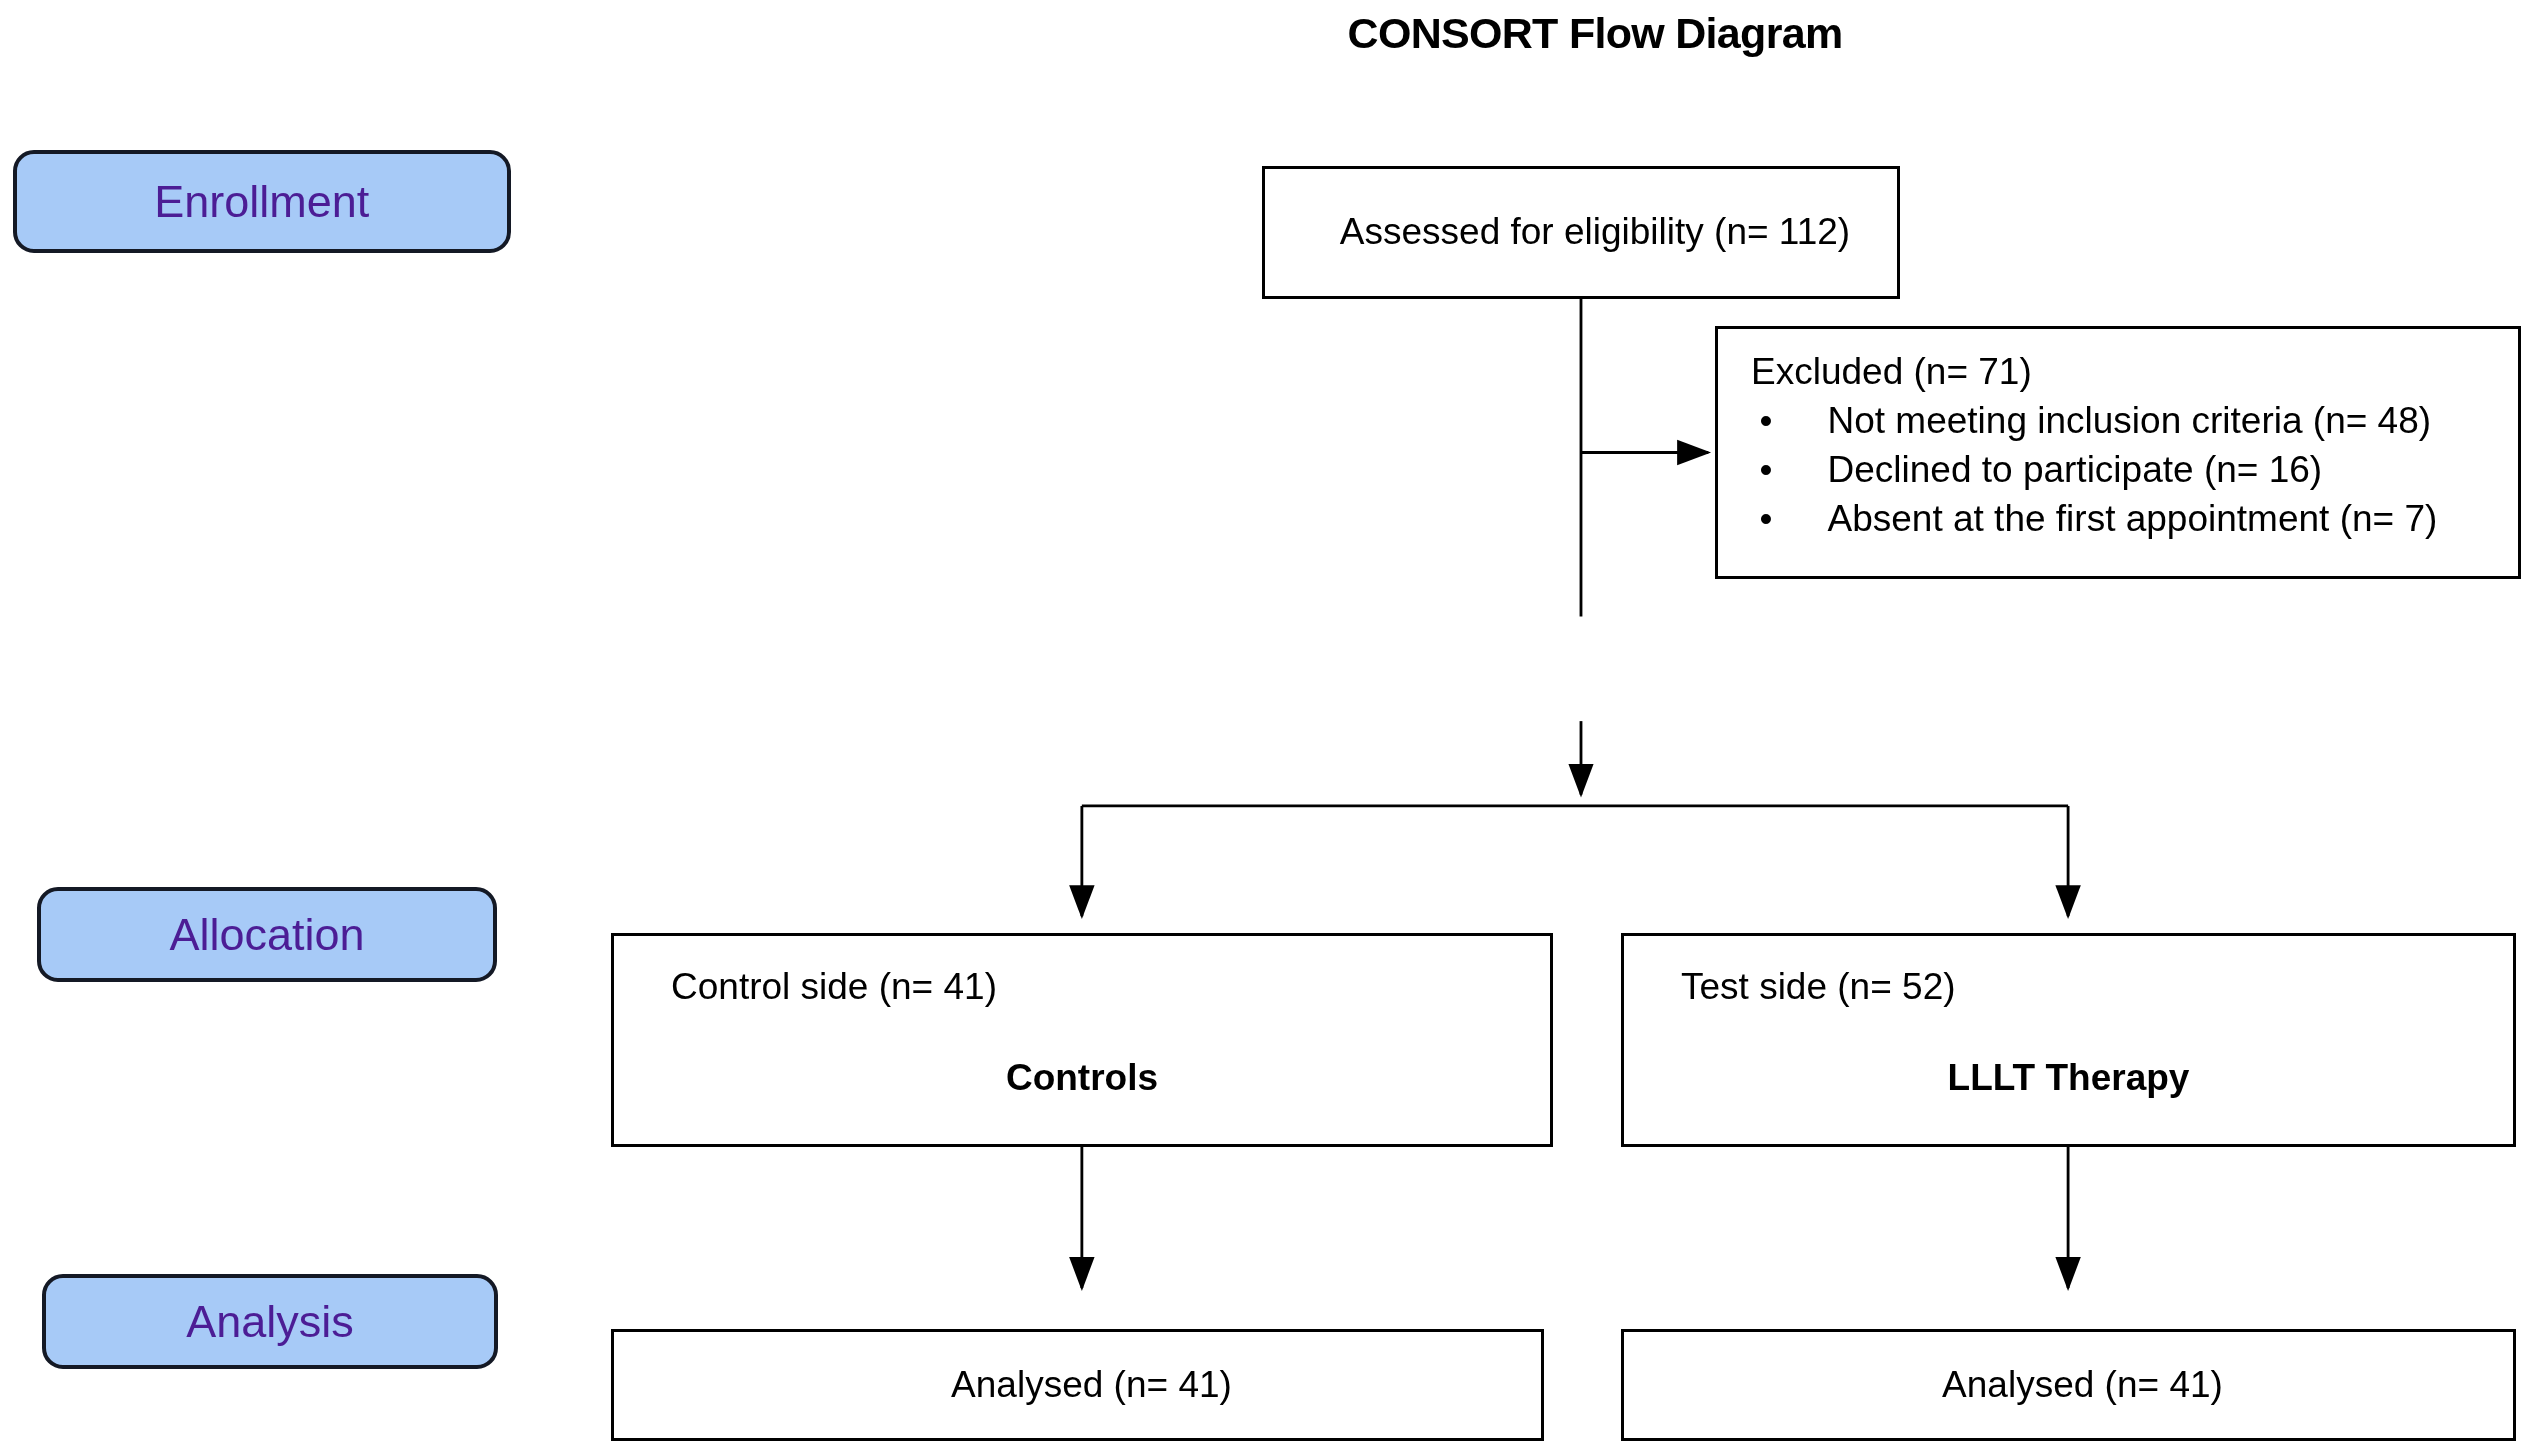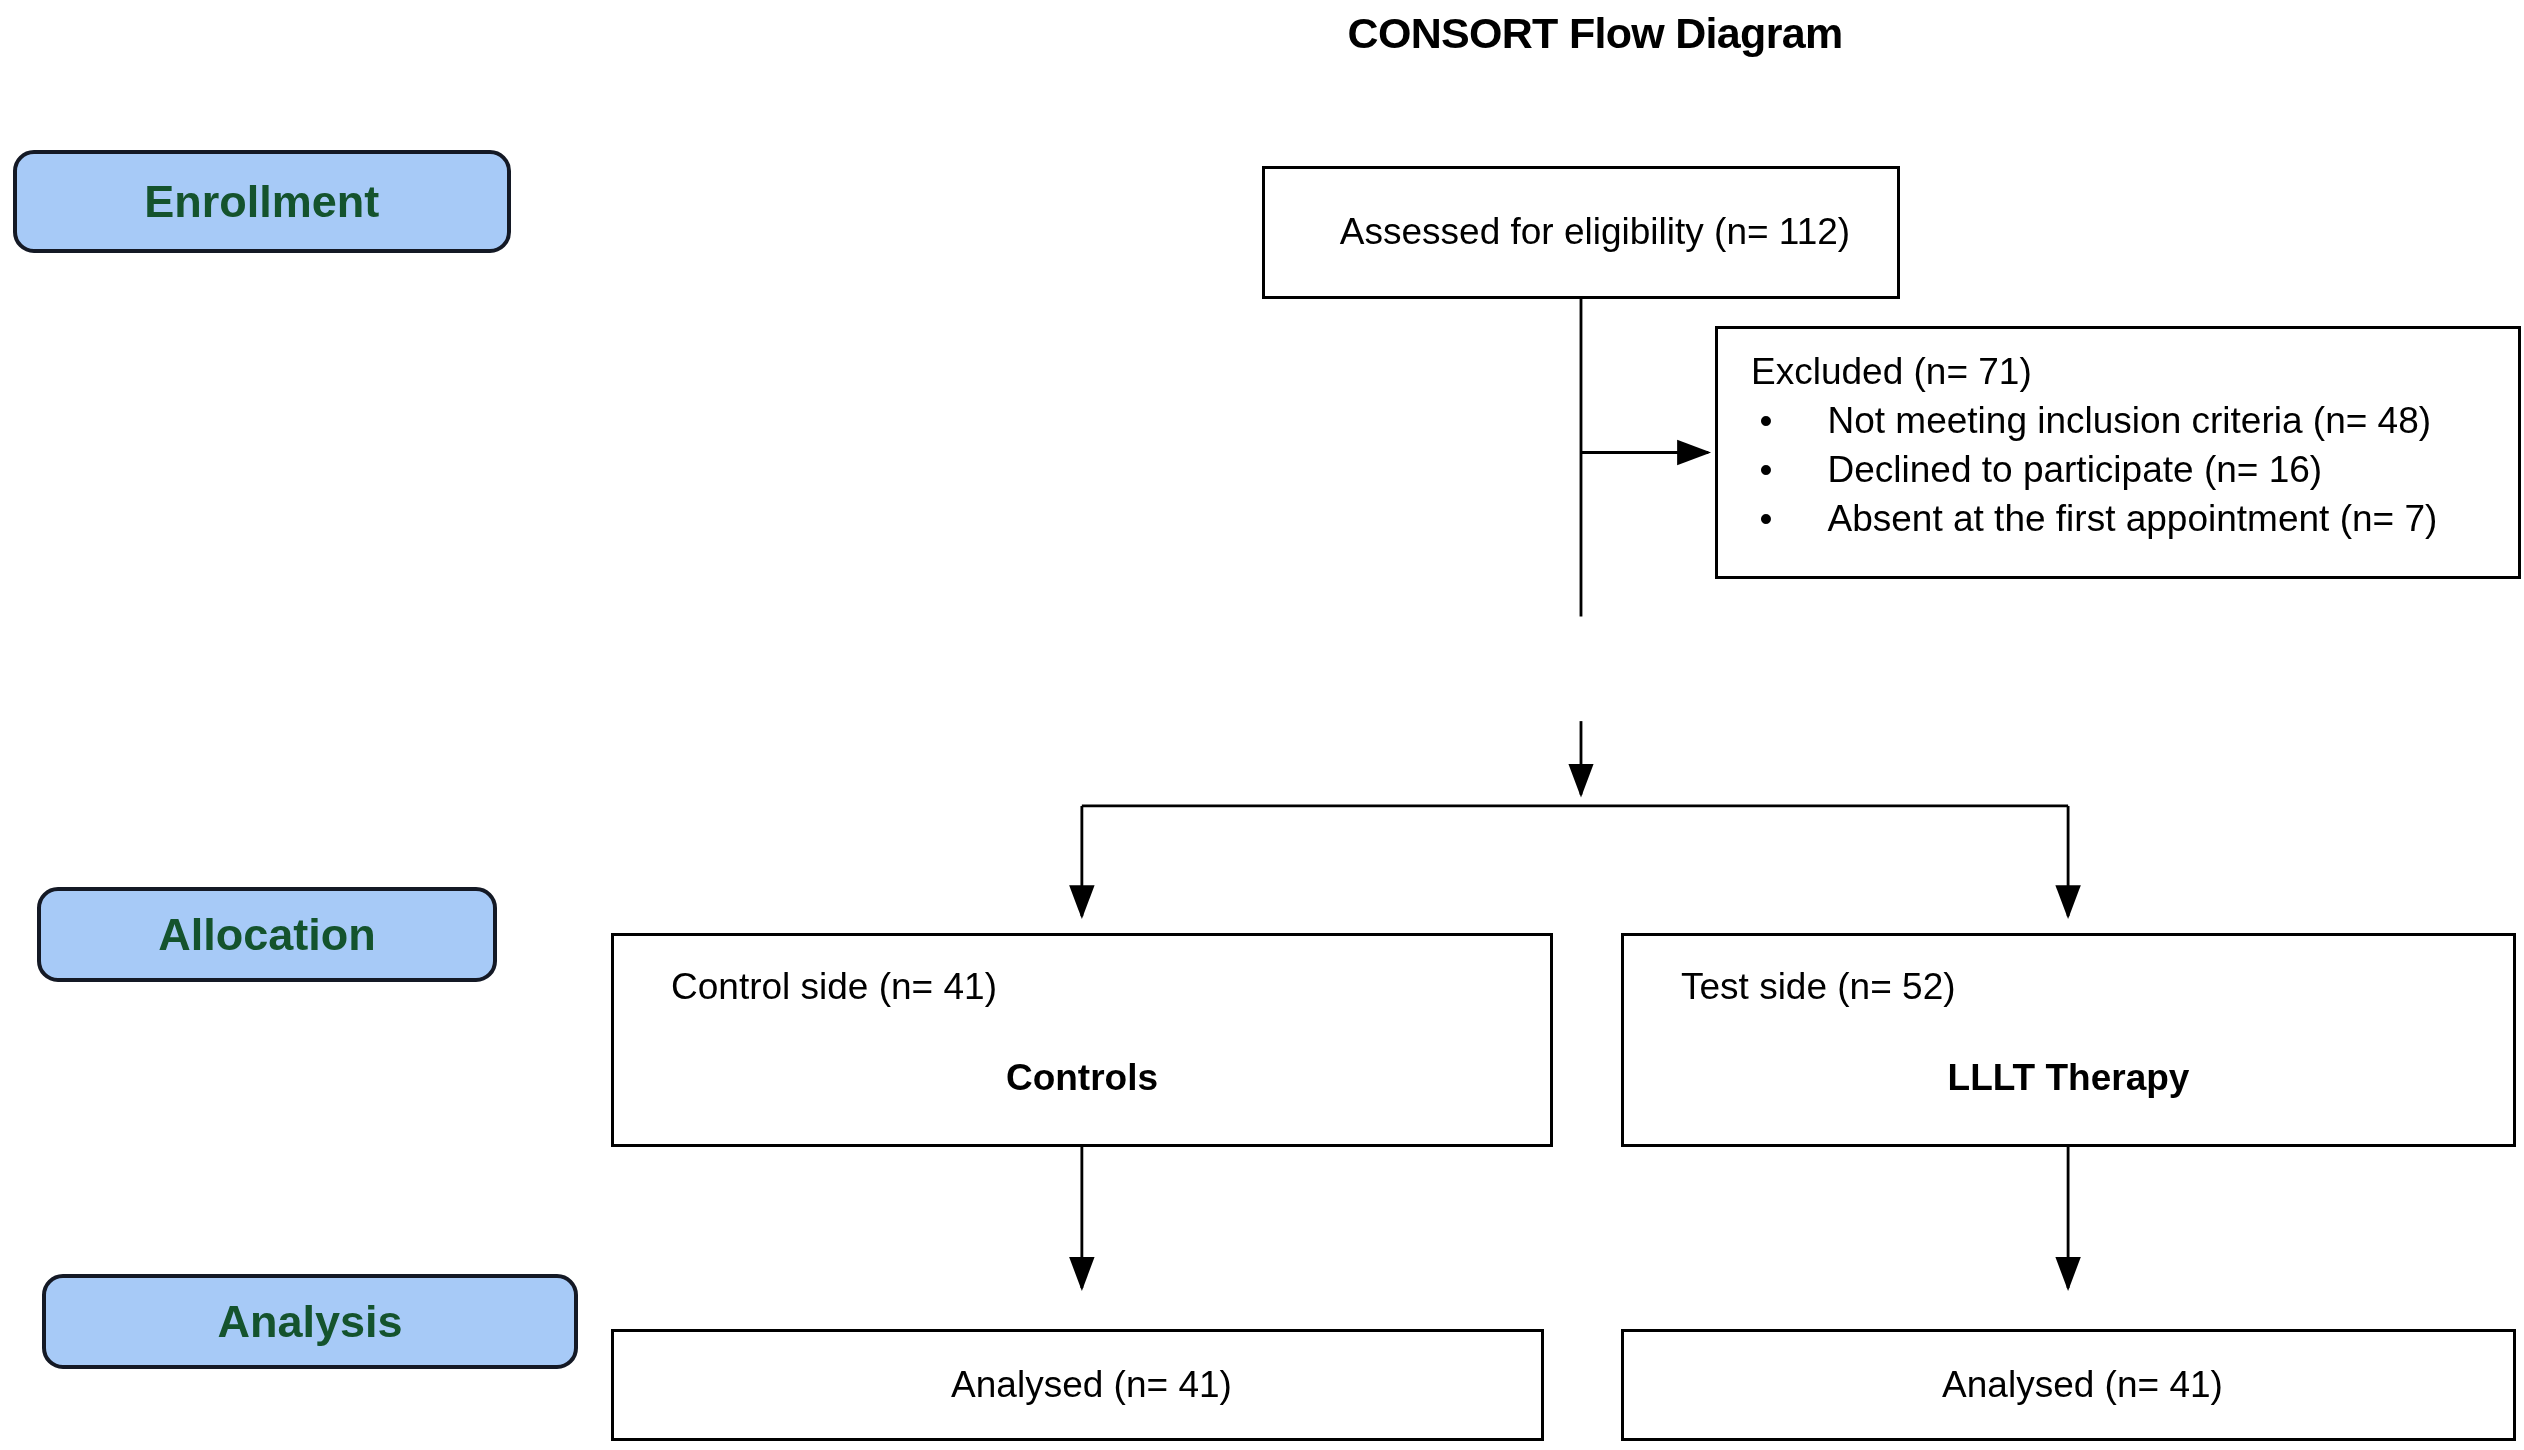--- a/index.html
+++ b/index.html
@@ -34,26 +34,26 @@
   .pill {
     position: absolute;
     background: #A7CAF7;
     border: 4.2px solid #141925;
     border-radius: 21px;
     box-sizing: border-box;
     display: flex;
     align-items: center;
     justify-content: center;
     font-size: 45px;
-    font-weight: bold;
-    color: #14532d;
+    font-weight: normal;
+    color: #4c1d95;
   }
   #pill-enrollment { left: 12.7px;  top: 150px;  width: 498px; height: 103px; }
   #pill-allocation { left: 37px;  top: 887px; width: 460px; height: 95px; }
-  #pill-analysis   { left: 42px;  top: 1274px; width: 536px; height: 95px; }
+  #pill-analysis   { left: 42px;  top: 1274px; width: 456px; height: 95px; }
   .node {
     position: absolute;
     background: #ffffff;
     border: 3.5px solid #000000;
     box-sizing: border-box;
     font-size: 37px;
     line-height: 1.25;
   }
   .node.centered {
     display: flex;

